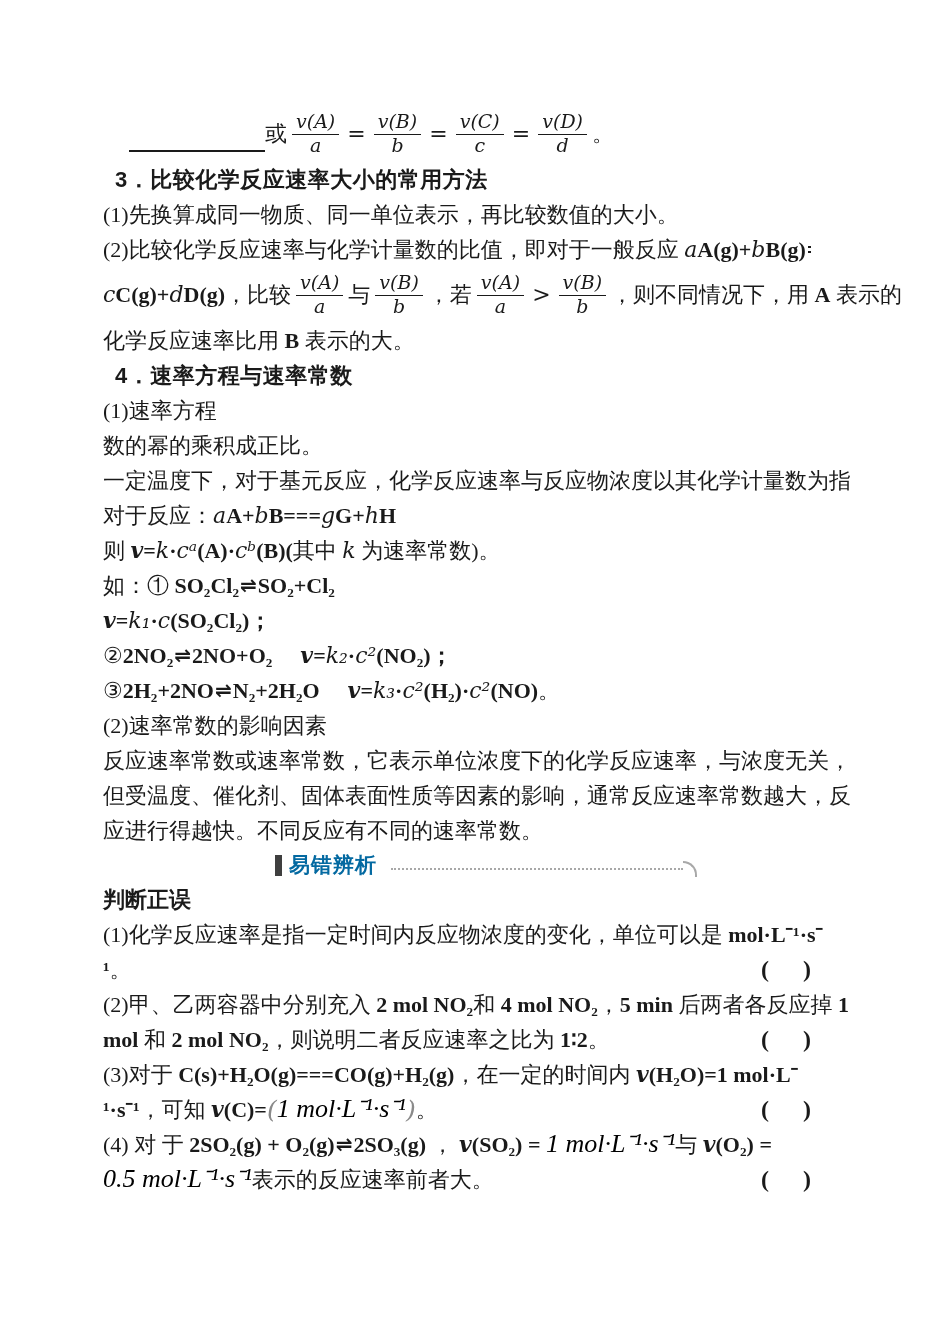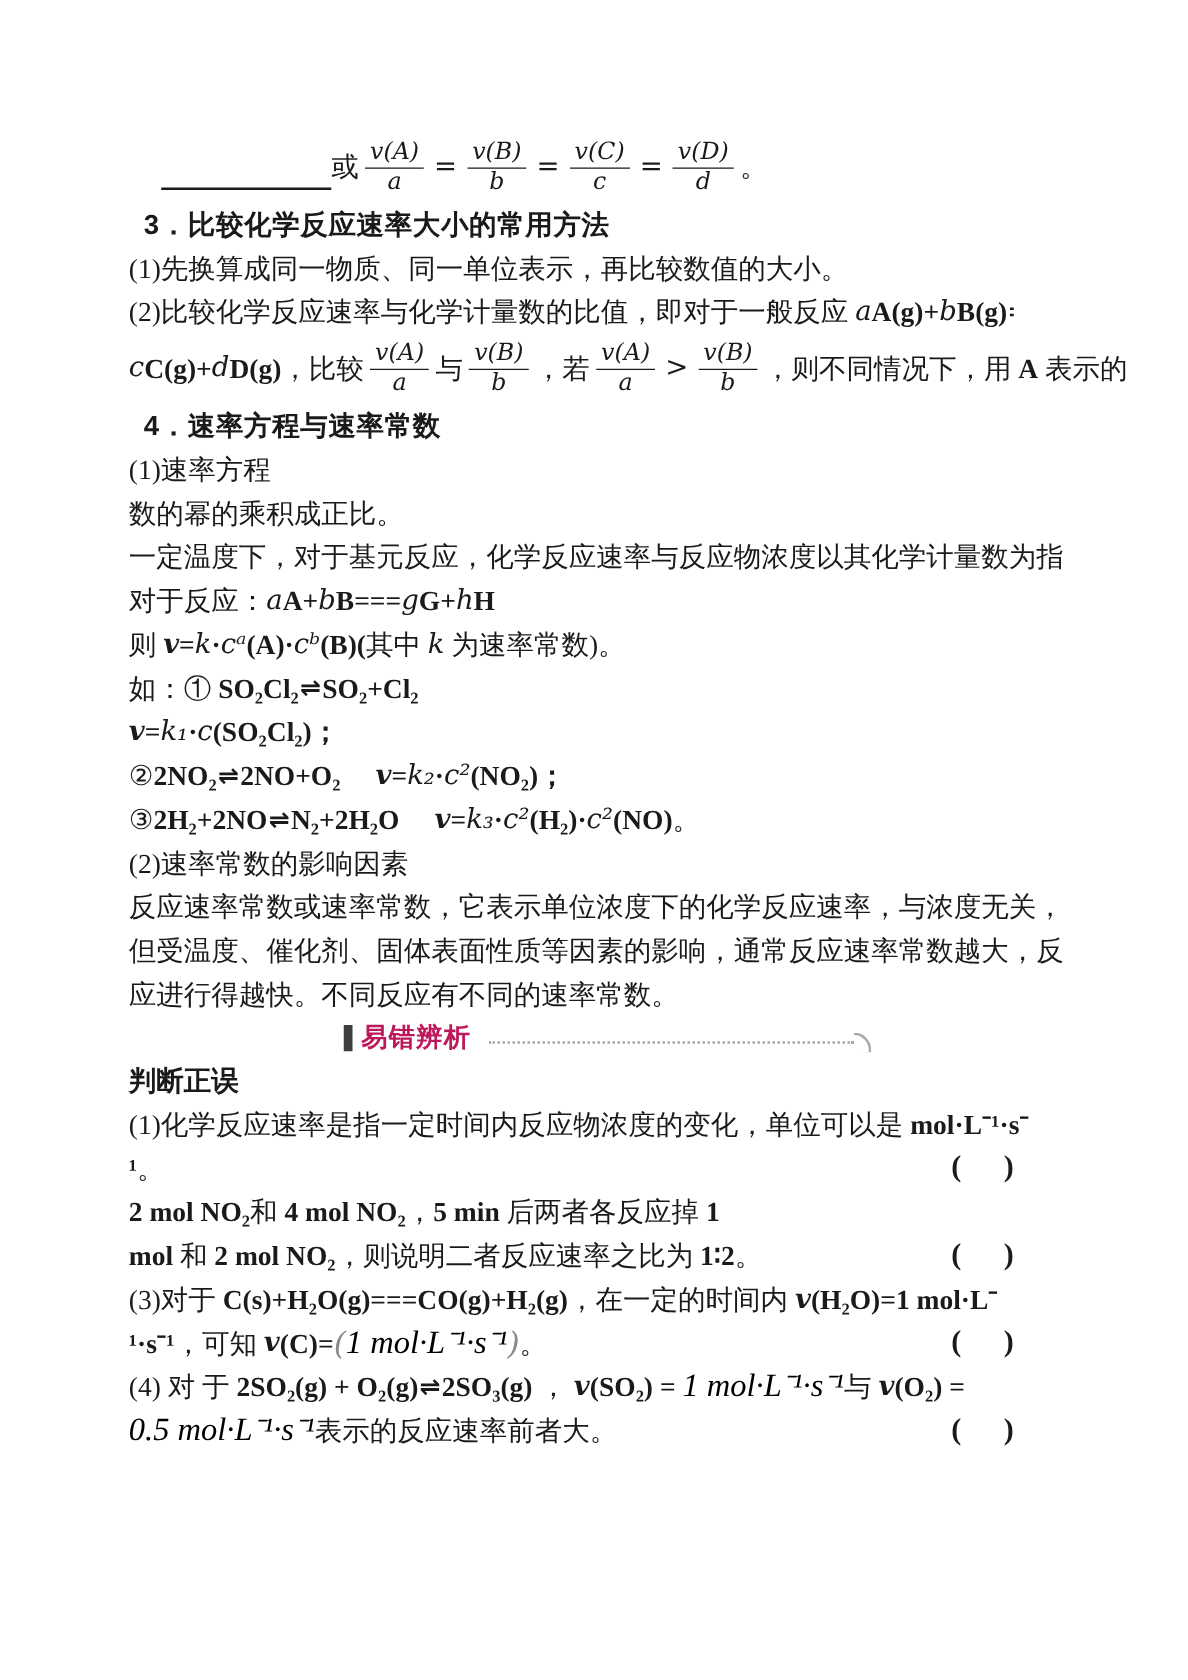--- a/index.html
+++ b/index.html
@@ -79,21 +79,21 @@
     font-size:24px;
   }
   .paren .gap{width:34px;display:inline-block;}
   .mline{min-height:34px;}
   .mspacer{width:172px;display:inline-block;}
   .mbar{width:7px;height:21px;background:#3f3f3f;margin-right:7px;}
   .mlabel{
     font-family:"Liberation Sans",sans-serif;
     font-weight:700;
     font-size:21px;
-    color:#be185d;
+    color:#0369a1;
     letter-spacing:1px;
   }
   .mdots{
     flex:1;
     max-width:292px;
     border-top:2px dotted #a8a8a8;
     margin:8px 0 0 14px;
   }
   .mhook{
     width:12px;height:14px;
@@ -167,20 +167,25 @@
           <span class="den">a</span>
         </span>
         <span class="t eq">&gt;</span>
         <span class="frac">
           <span class="num">v(B)</span>
           <span class="den">b</span>
         </span>
         <span class="t cn">，则不同情况下，用 </span>
         <span class="t chem">A</span>
         <span class="t cn"> 表示的</span>
+      </div>
+      <div class="line ">
+        <span class="t cn">化学反应速率比用 </span>
+        <span class="t chem">B</span>
+        <span class="t cn"> 表示的大。</span>
       </div>
       <div class="line hd">
         <span class="t cn">4．速率方程与速率常数</span>
       </div>
       <div class="line ">
         <span class="t cn">(1)速率方程</span>
       </div>
       <div class="line ">
         <span class="t cn">数的幂的乘积成正比。</span>
       </div>
@@ -284,20 +289,21 @@
       <div class="line ">
         <span class="t chem">¹</span>
         <span class="t cn">。</span>
         <span class="paren">
           <span>(</span>
           <span class="gap"></span>
           <span>)</span>
         </span>
       </div>
       <div class="line ">
+        <span class="t cn">(2)甲、乙两容器中分别充入 </span>
         <span class="t chem">2 mol NO₂</span>
         <span class="t cn">和 </span>
         <span class="t chem">4 mol NO₂</span>
         <span class="t cn">，</span>
         <span class="t chem">5 min</span>
         <span class="t cn"> 后两者各反应掉 </span>
         <span class="t chem">1</span>
       </div>
       <div class="line ">
         <span class="t chem">mol</span>

